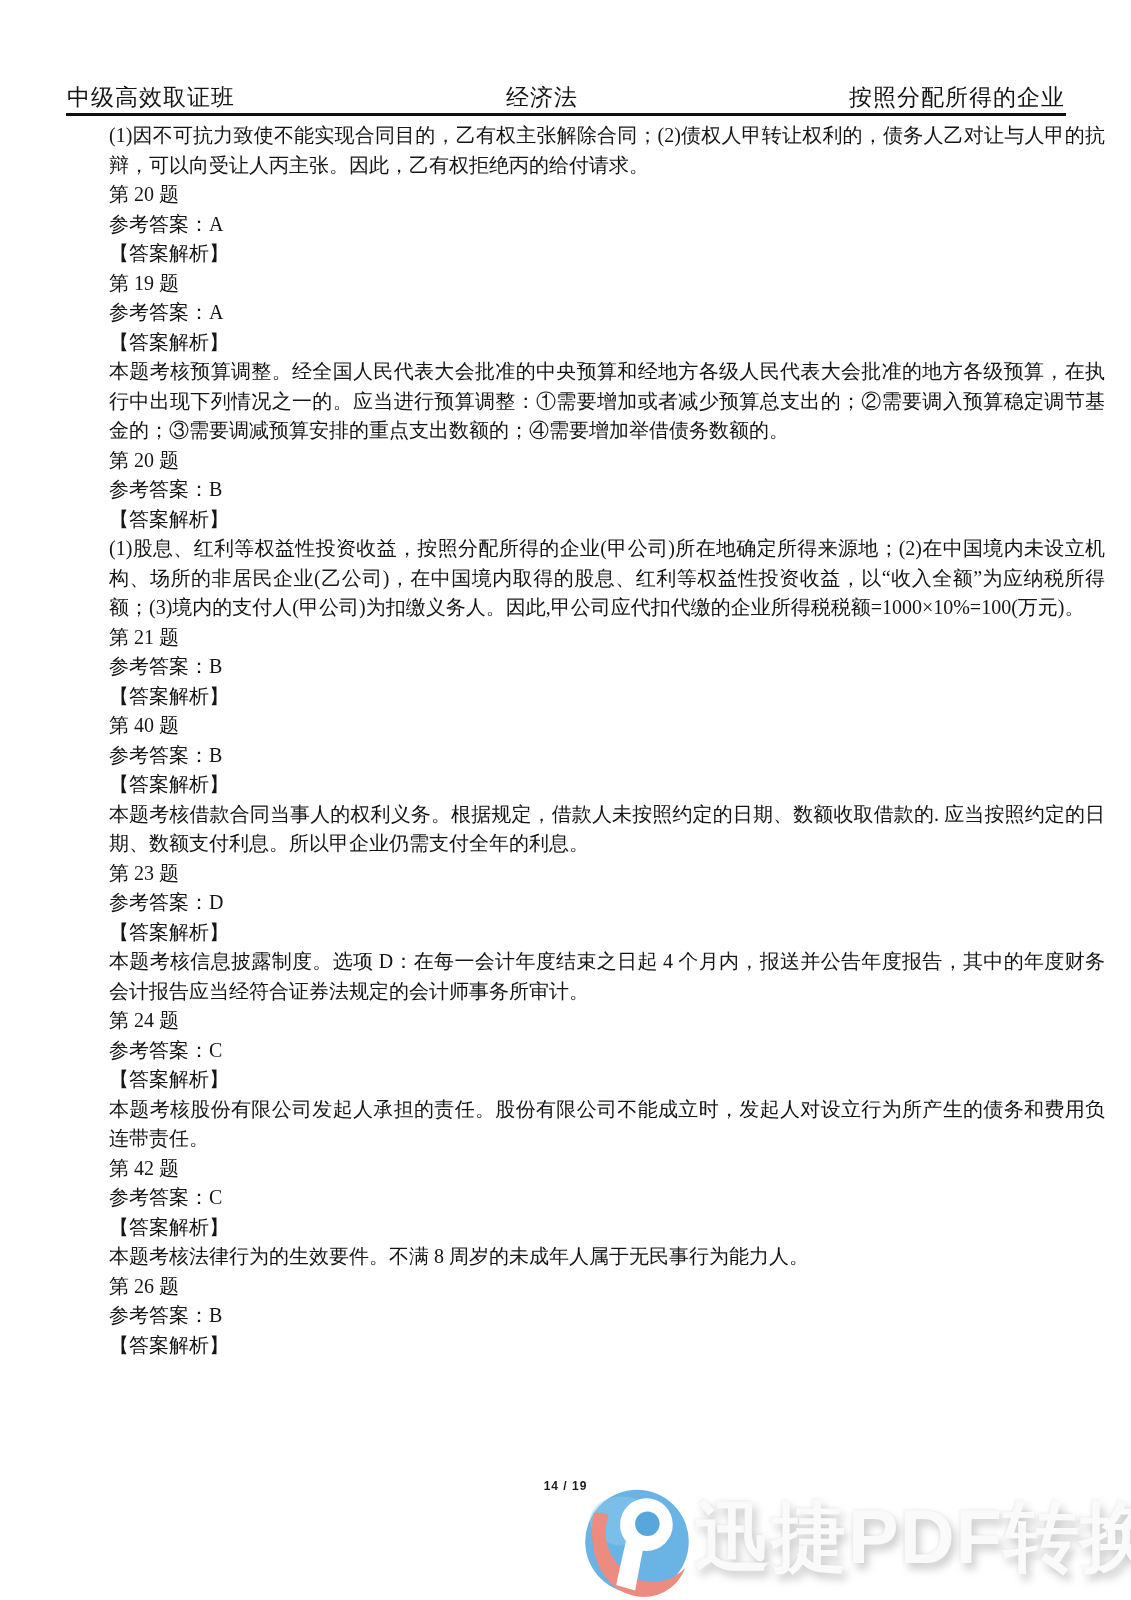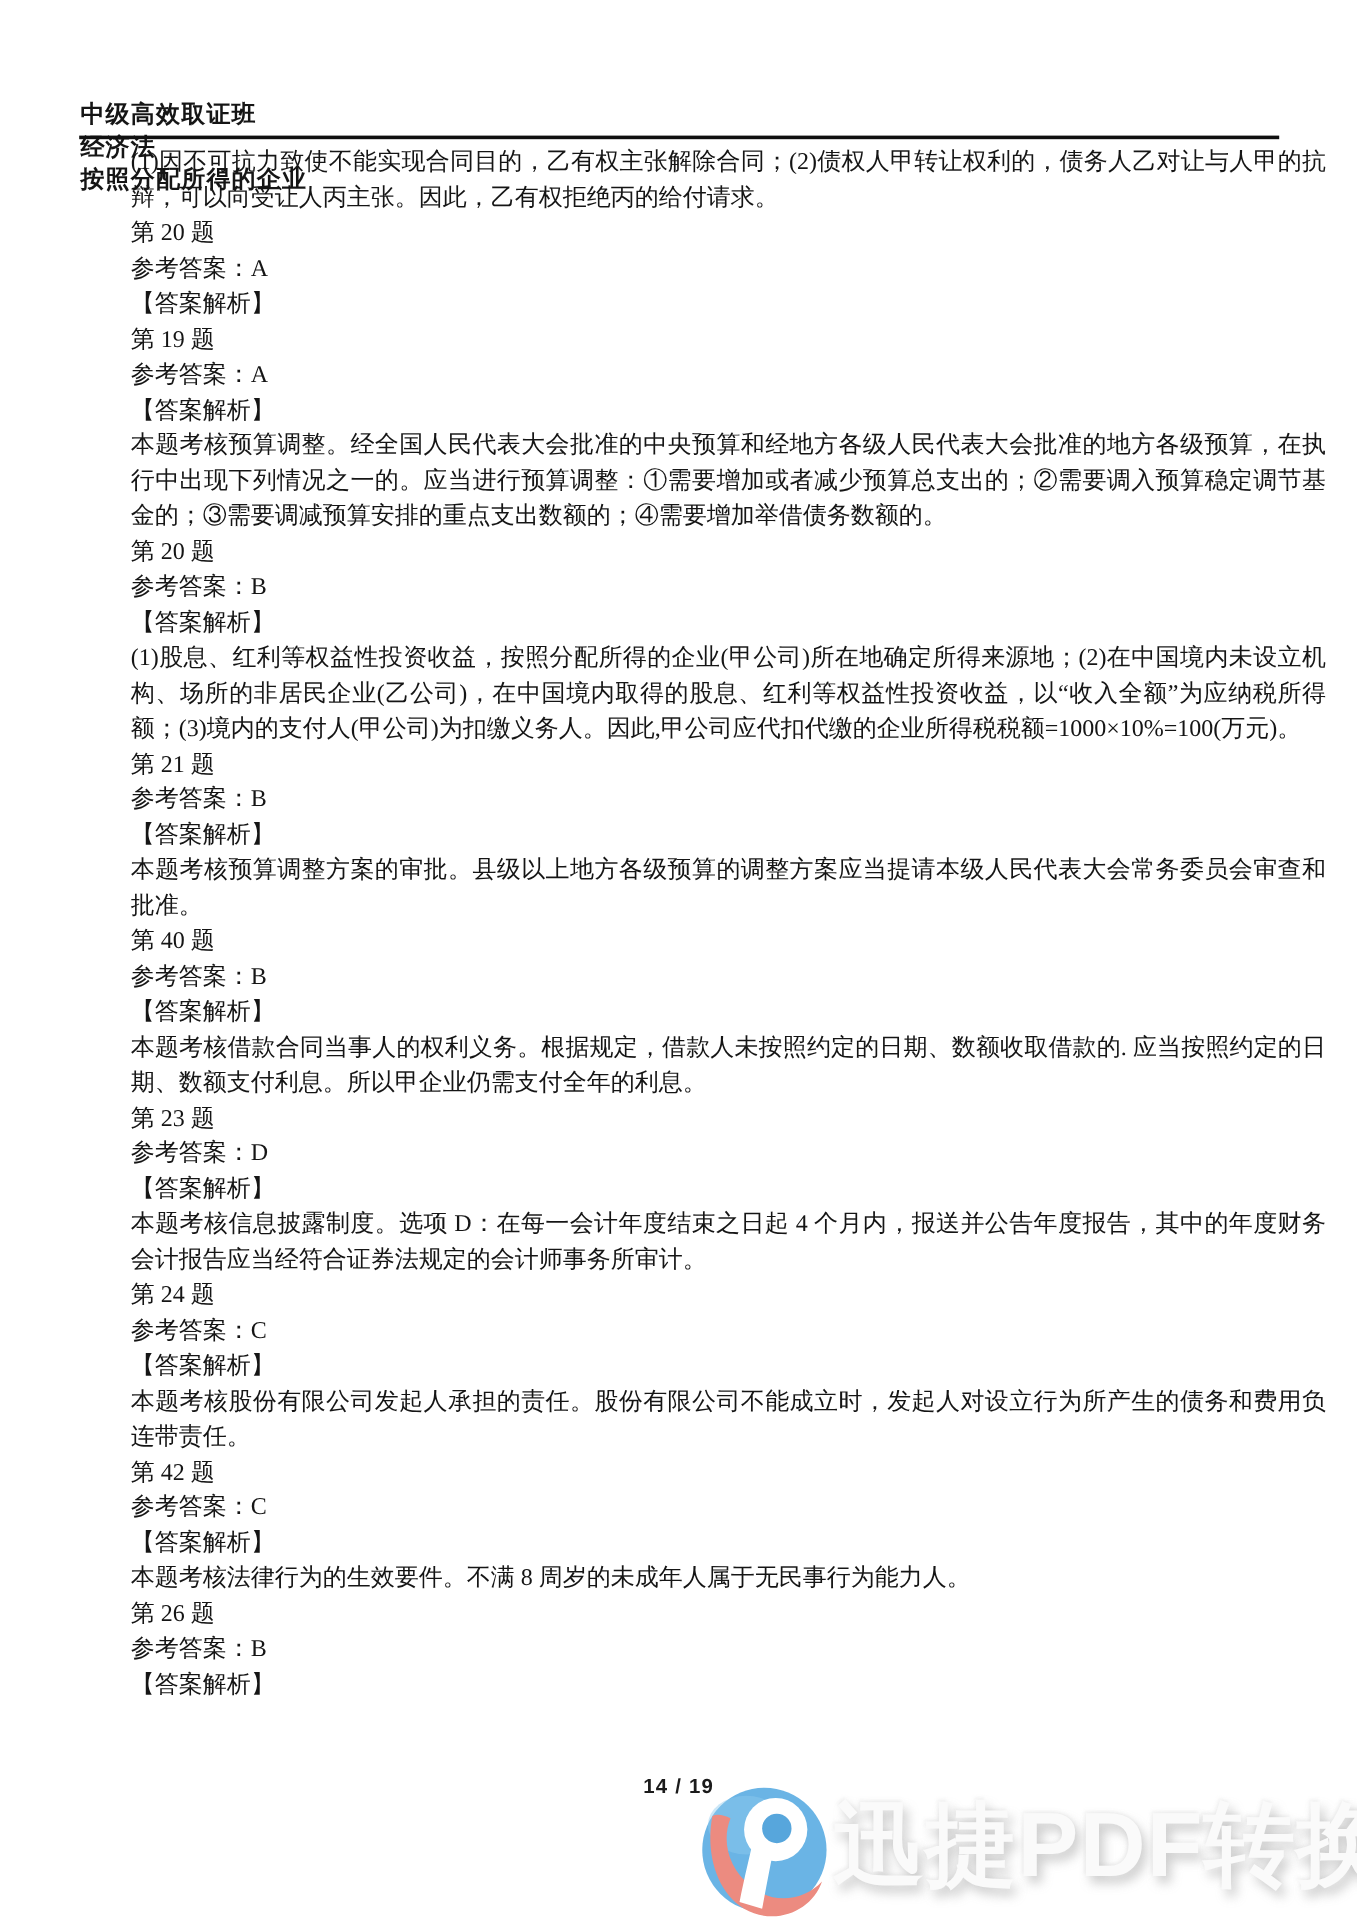--- a/index.html
+++ b/index.html
@@ -10,21 +10,21 @@
     overflow:hidden;
     font-family:"Liberation Serif","DejaVu Serif",serif;
     color:#151515;
   }
   .page { position:absolute; inset:0; }
 
   
   .header {
     position:absolute; left:67px; right:66px; top:82px;
     display:flex; justify-content:space-between; align-items:baseline;
-    font-size:20px; font-weight:bold; letter-spacing:1px;flex-direction:column;
+    font-size:23px; font-weight:normal; letter-spacing:1px;
   }
   .header-rule {
     position:absolute; left:66px; right:65px; top:113px;
     border-top:3px solid #101010;
   }
 
   
   .content {
     position:absolute; left:68px; top:121px; width:996px;
     font-size:20px; line-height:29.5px;
@@ -32,21 +32,21 @@
     margin-left:41px;
   }
   .block { margin:0; }
   .block.para { text-align:justify; }
 
   
   .footer {
     position:absolute; left:0; right:0; top:1479px;
     text-align:center;
     font-family:"Liberation Sans","DejaVu Sans",sans-serif;
-    font-size:17px; font-weight:600; letter-spacing:1px;
+    font-size:12px; font-weight:600; letter-spacing:1px;
     z-index:5; color:#1b1b1b;
   }
 
   
   .wm-logo {
     position:absolute; left:581px; top:1487px;
     width:112px; height:113px; z-index:3;
   }
   .wm-text {
     position:absolute; left:694px; top:1487px;
@@ -79,21 +79,20 @@
       <div class="block answer">参考答案：A</div>
       <div class="block label">【答案解析】</div>
       <div class="block para">本题考核预算调整。经全国人民代表大会批准的中央预算和经地方各级人民代表大会批准的地方各级预算，在执行中出现下列情况之一的。应当进行预算调整：①需要增加或者减少预算总支出的；②需要调入预算稳定调节基金的；③需要调减预算安排的重点支出数额的；④需要增加举借债务数额的。</div>
       <div class="block qnum">第 20 题</div>
       <div class="block answer">参考答案：B</div>
       <div class="block label">【答案解析】</div>
       <div class="block para">(1)股息、红利等权益性投资收益，按照分配所得的企业(甲公司)所在地确定所得来源地；(2)在中国境内未设立机构、场所的非居民企业(乙公司)，在中国境内取得的股息、红利等权益性投资收益，以“收入全额”为应纳税所得额；(3)境内的支付人(甲公司)为扣缴义务人。因此,甲公司应代扣代缴的企业所得税税额=1000×10%=100(万元)。</div>
       <div class="block qnum">第 21 题</div>
       <div class="block answer">参考答案：B</div>
       <div class="block label">【答案解析】</div>
-      <div class="block para">本题考核预算调整方案的审批。县级以上地方各级预算的调整方案应当提请本级人民代表大会常务委员会审查和批准。</div>
       <div class="block qnum">第 40 题</div>
       <div class="block answer">参考答案：B</div>
       <div class="block label">【答案解析】</div>
       <div class="block para">本题考核借款合同当事人的权利义务。根据规定，借款人未按照约定的日期、数额收取借款的. 应当按照约定的日期、数额支付利息。所以甲企业仍需支付全年的利息。</div>
       <div class="block qnum">第 23 题</div>
       <div class="block answer">参考答案：D</div>
       <div class="block label">【答案解析】</div>
       <div class="block para">本题考核信息披露制度。选项 D：在每一会计年度结束之日起 4 个月内，报送并公告年度报告，其中的年度财务会计报告应当经符合证券法规定的会计师事务所审计。</div>
       <div class="block qnum">第 24 题</div>
       <div class="block answer">参考答案：C</div>

